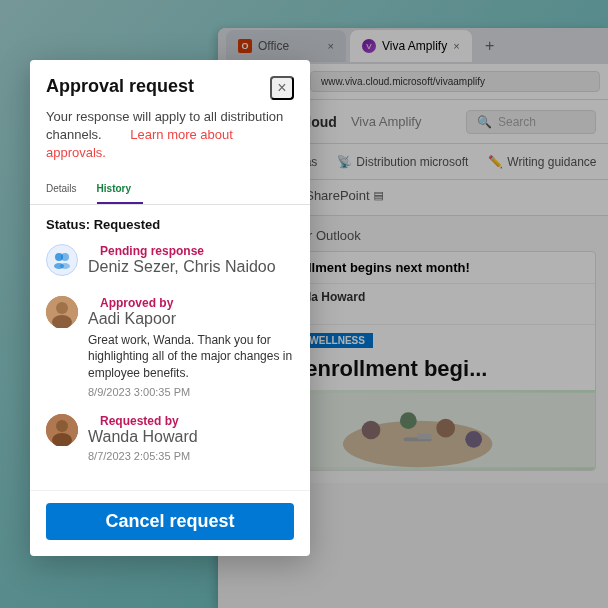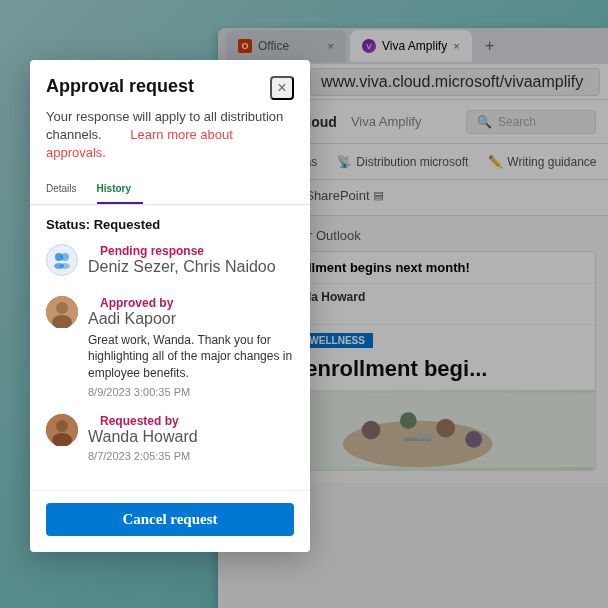--- a/index.html
+++ b/index.html
@@ -113,21 +113,21 @@
       color: #555;
       font-size: 13px;
       cursor: pointer;
     }
 
     .address-bar {
       flex: 1;
       background: #f0f0f0;
       border-radius: 4px;
       padding: 4px 10px;
-      font-size: 16px;
+      font-size: 10px;
       color: #333;
       border: 1px solid #ddd;
     }
 
     
     .app-header {
       display: flex;
       align-items: center;
       background: #ffffff;
       height: 44px;
@@ -442,25 +442,24 @@
       padding: 12px 16px 16px;
       border-top: 1px solid #f0f0f0;
     }
 
     .cancel-btn {
       background: #0078d4;
       color: white;
       border: none;
       border-radius: 4px;
       padding: 8px 16px;
-      font-size: 15px;
+      font-size: 18px;
       font-weight: 600;
       cursor: pointer;
       width: 100%;
-      font-family: Liberation Serif, serif;
     }
 
     
     .people-icon {
       display: flex;
       align-items: center;
       justify-content: center;
     }
 
     .avatar-aadi {

